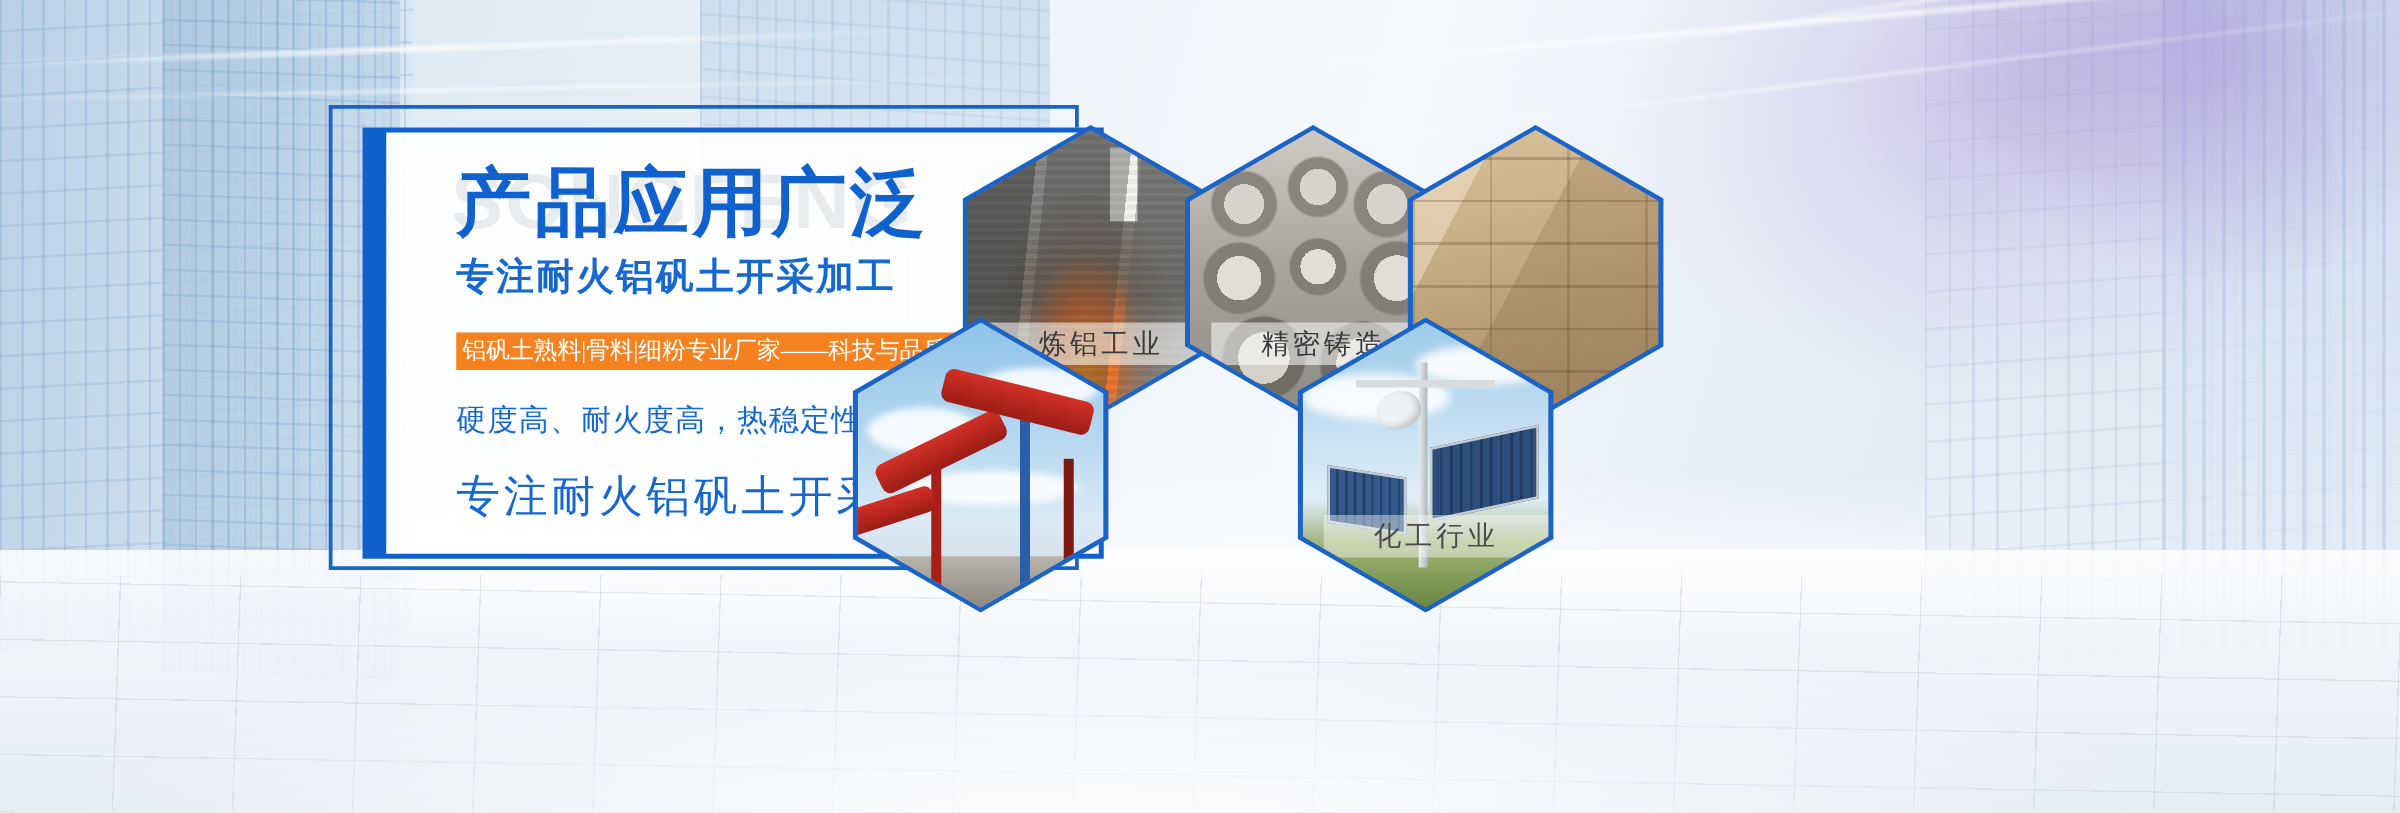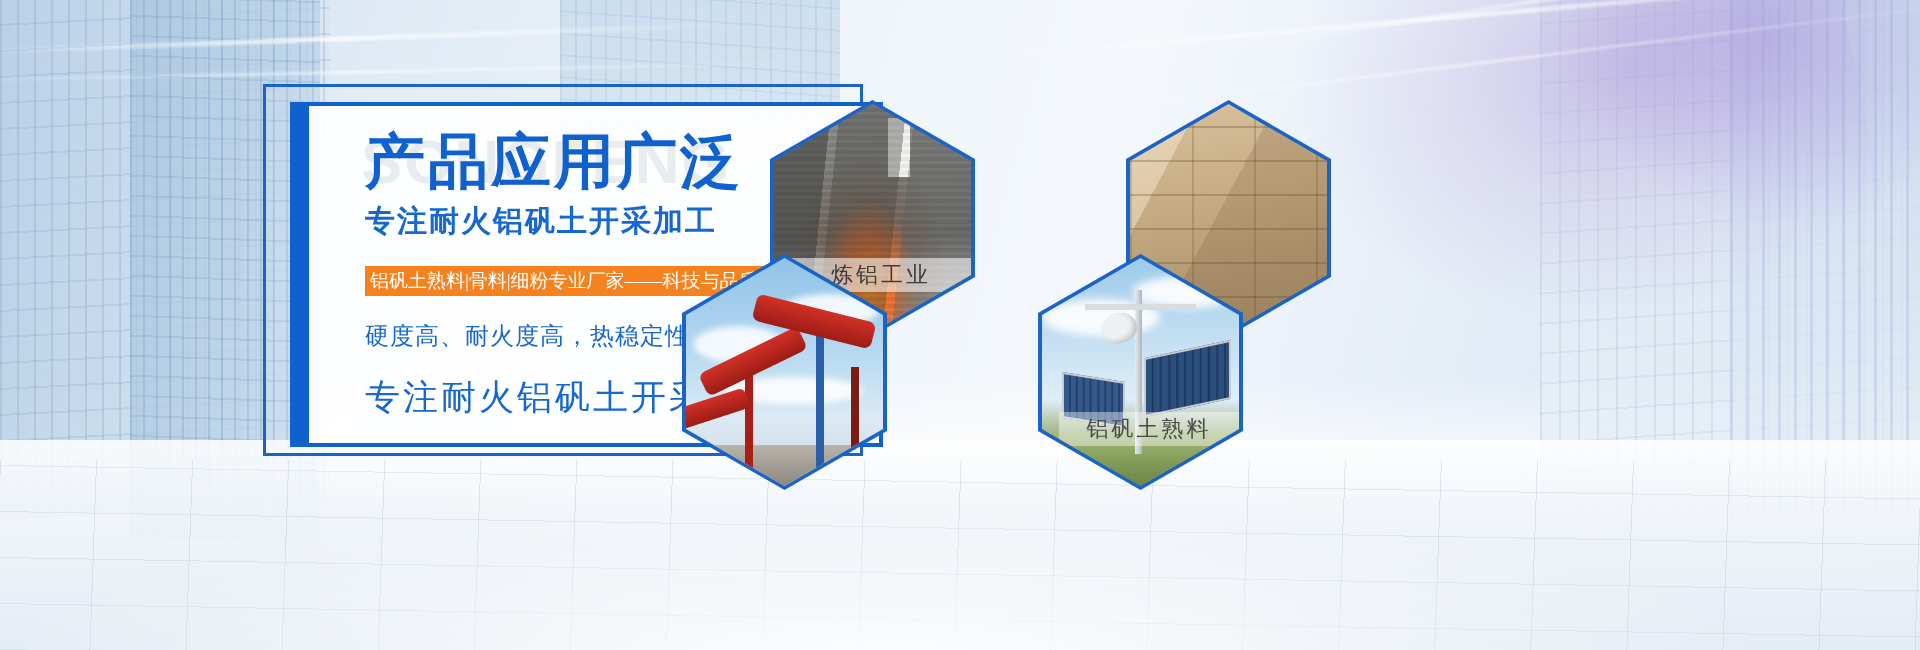--- a/index.html
+++ b/index.html
@@ -354,20 +354,26 @@
 
   <div class="hex h1">
     <div class="hex-inner">
       <div class="hex-photo ph-smelt">
         <div class="white-panel"></div>
       </div>
       <div class="hex-label">炼铝工业</div>
     </div>
   </div>
 
+  <div class="hex h2">
+    <div class="hex-inner">
+      <div class="hex-photo ph-cast"></div>
+      <div class="hex-label">精密铸造</div>
+    </div>
+  </div>
 
   <div class="hex h3">
     <div class="hex-inner">
       <div class="hex-photo ph-brick"></div>
     </div>
   </div>
 
   <div class="hex h4">
     <div class="hex-inner">
       <div class="hex-photo ph-oil">
@@ -391,17 +397,17 @@
       <div class="hex-photo ph-tel">
         <div class="cloud c1"></div>
           <div class="cloud c2"></div>
         <div class="grass"></div>
         <div class="panel"></div>
         <div class="panel2"></div>
         <div class="pole"></div>
         <div class="cross"></div>
         <div class="dish"></div>
       </div>
-      <div class="hex-label lightbg">铝矾土熟料</div>
+      <div class="hex-label lightbg">化工行业</div>
     </div>
   </div>
 
 </div>
 
 </body></html>

